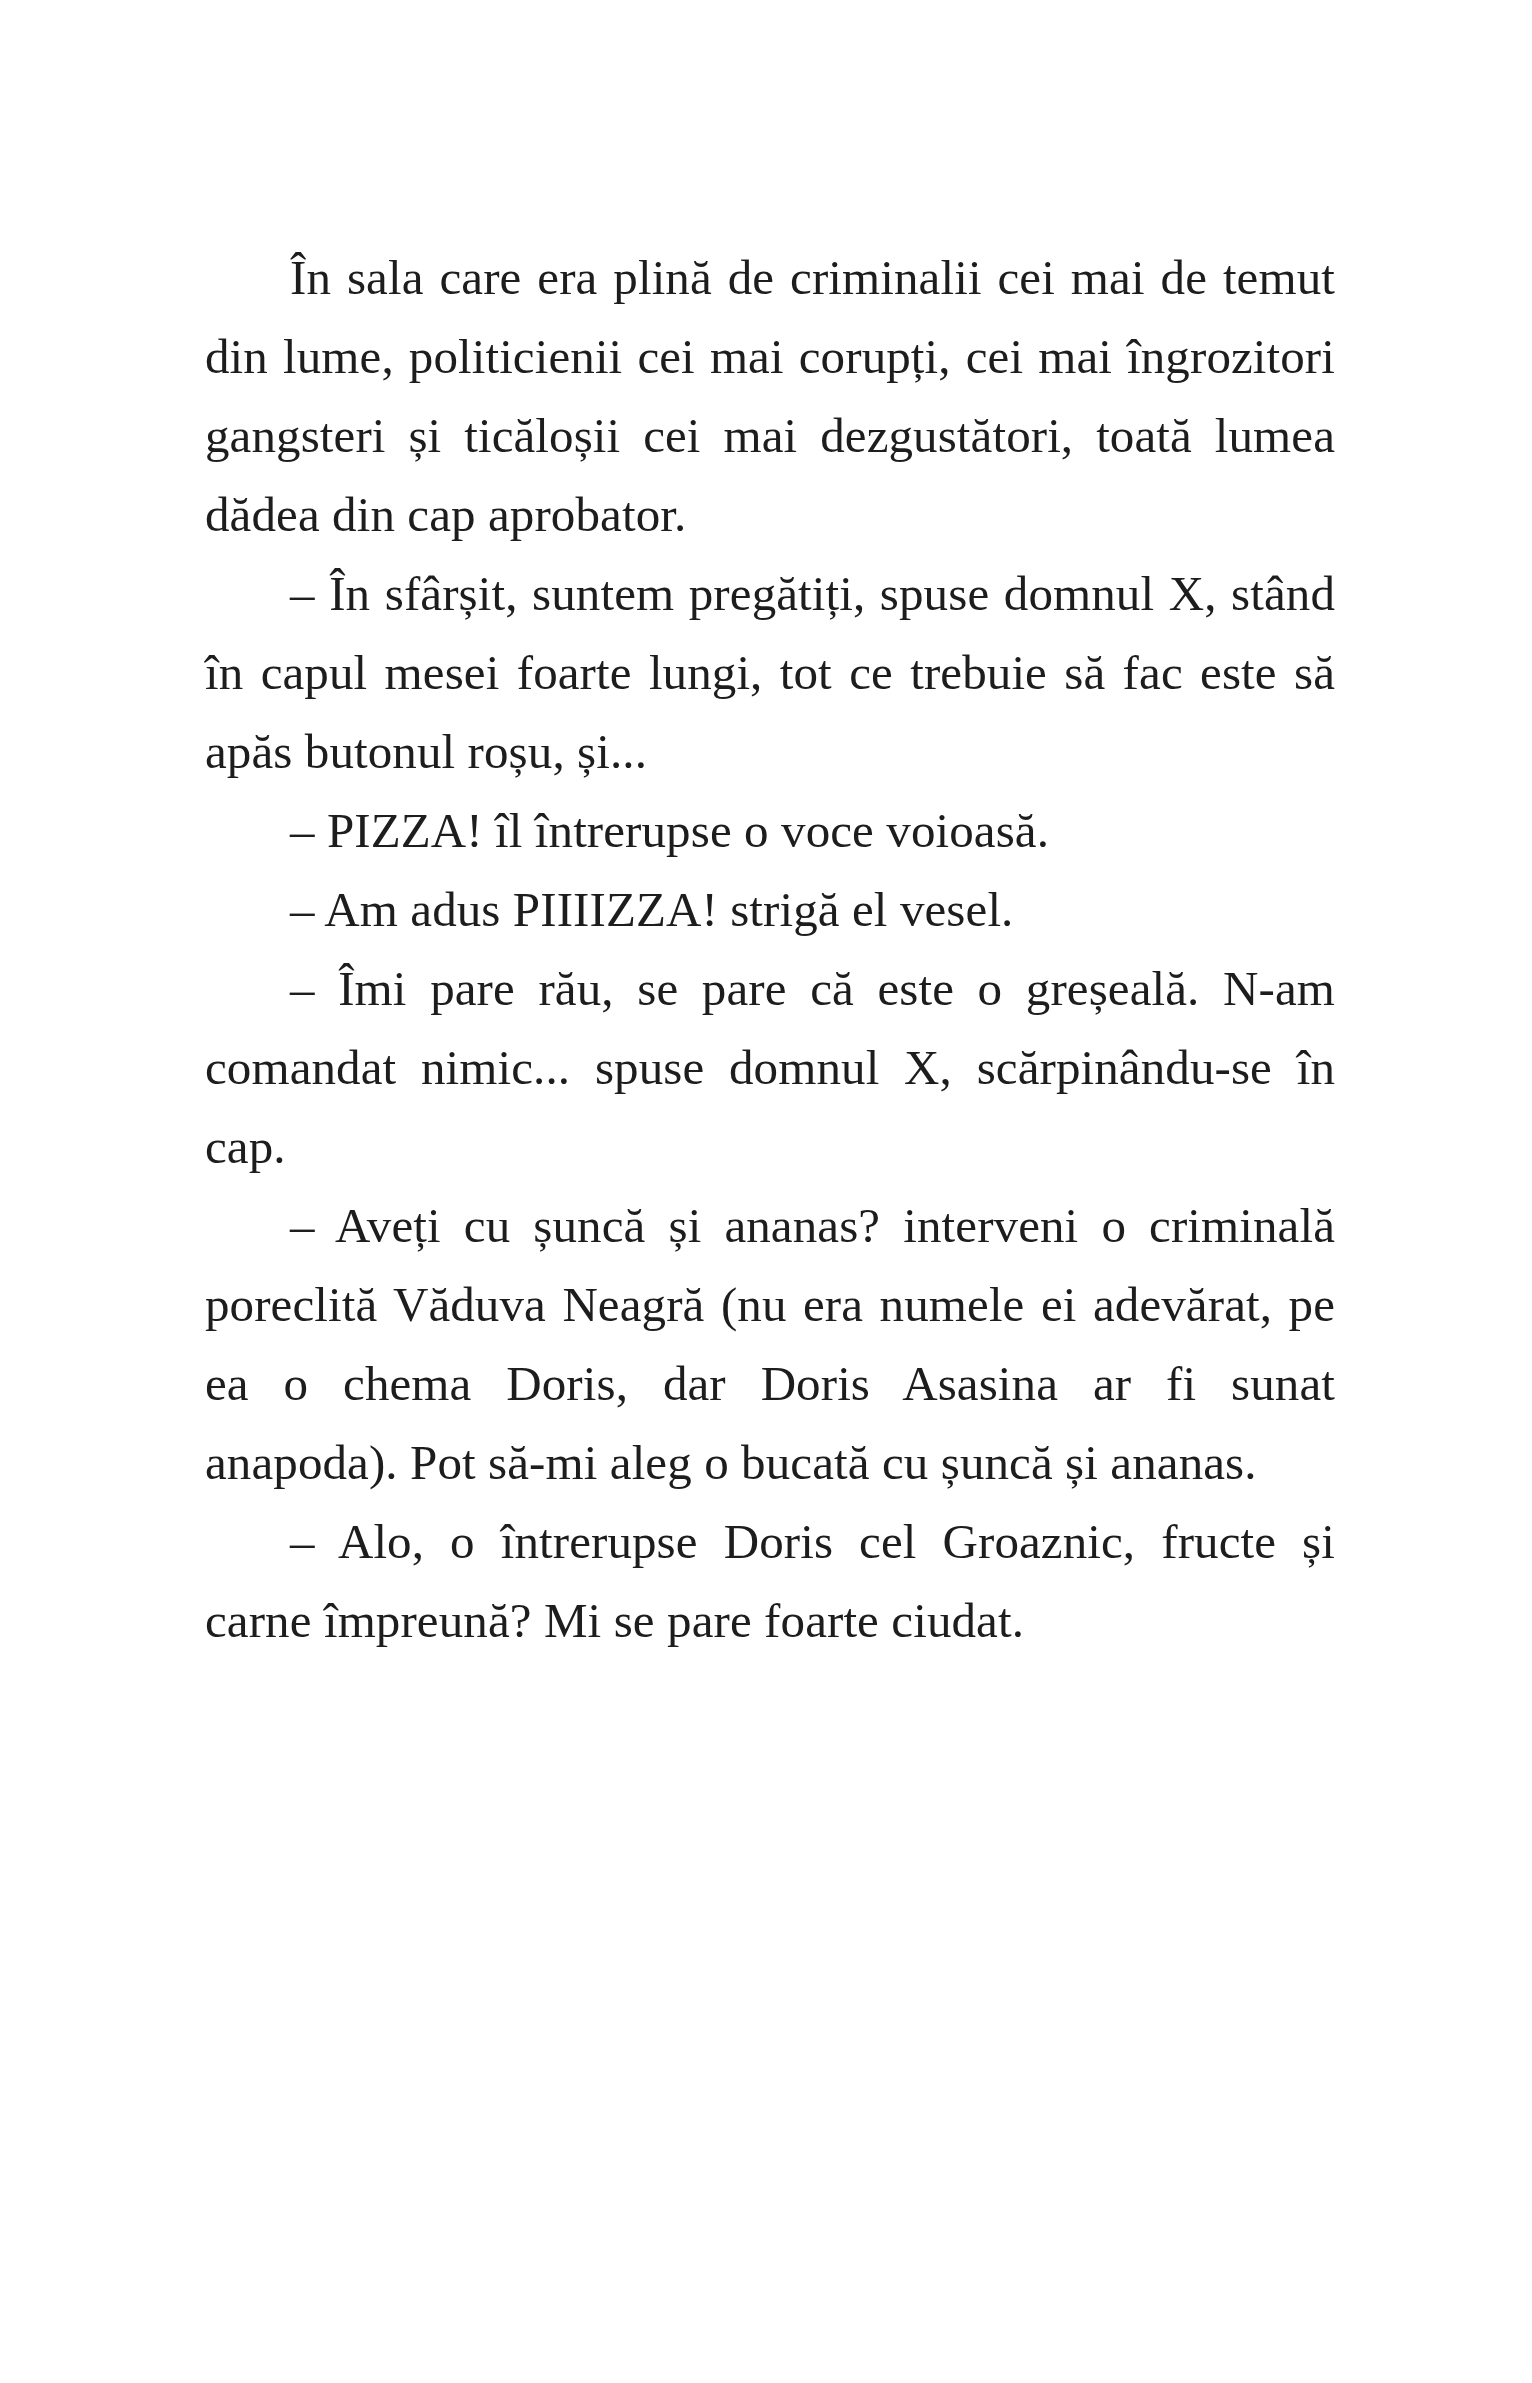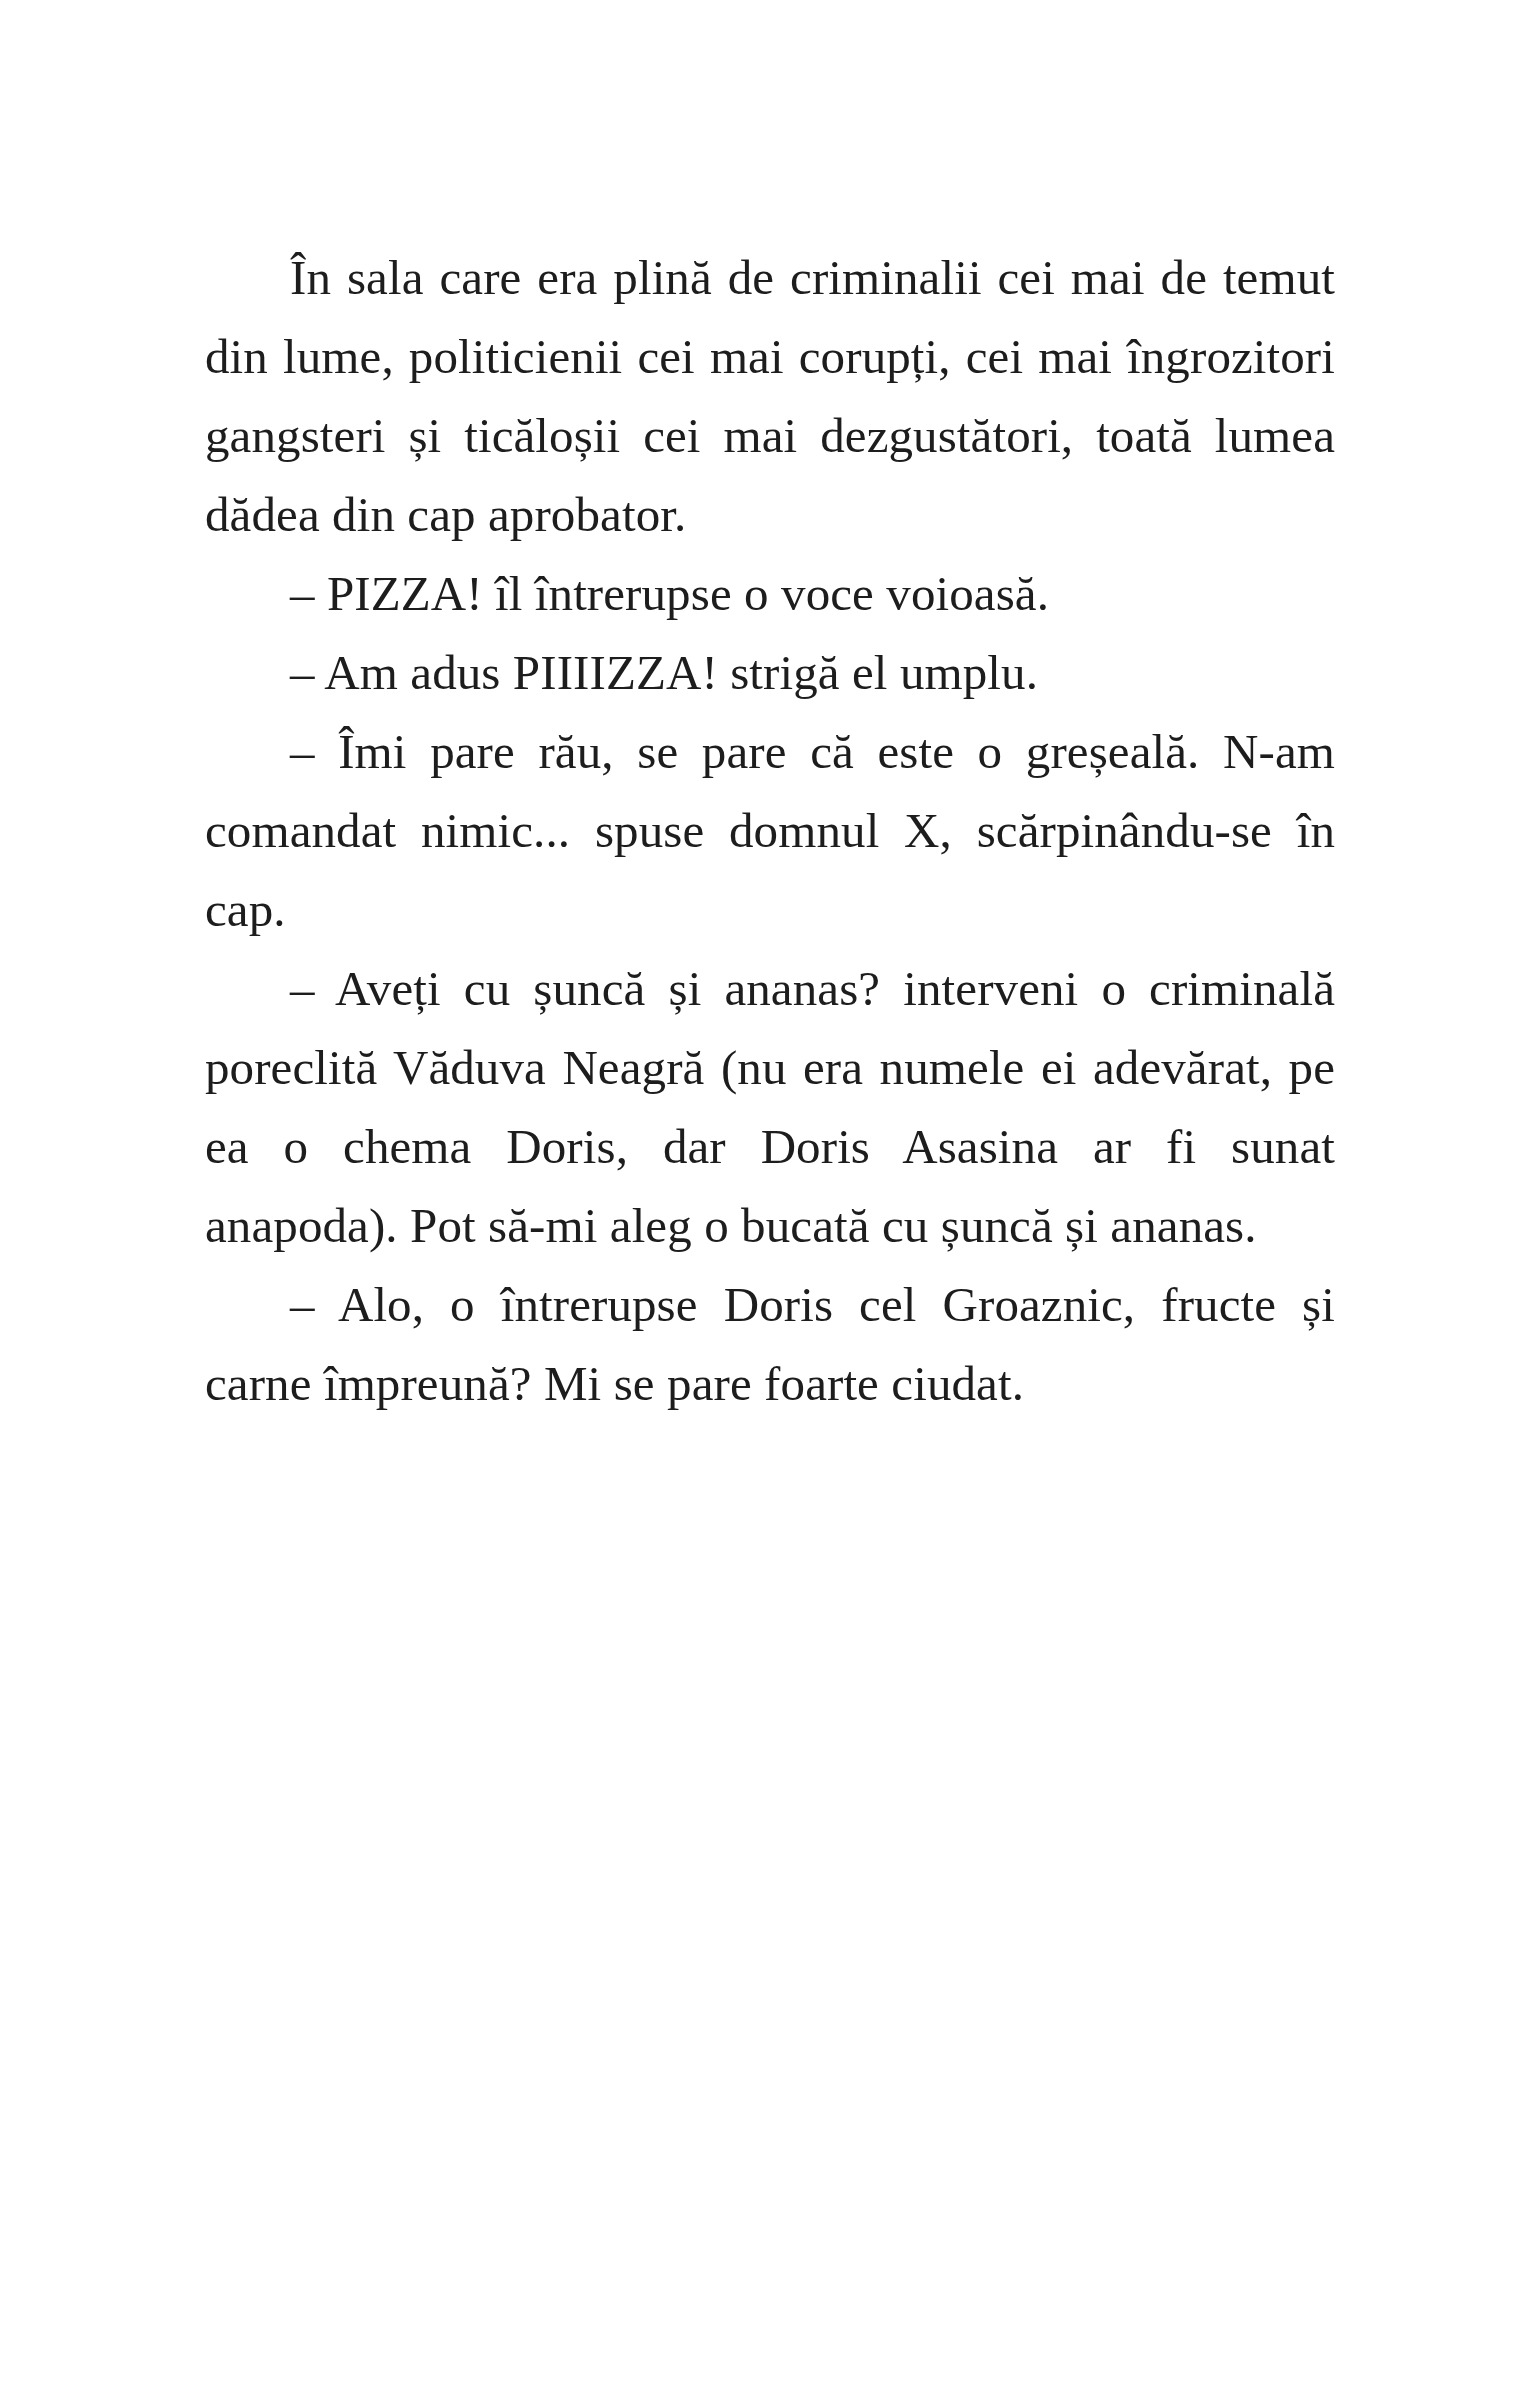--- a/index.html
+++ b/index.html
@@ -70,22 +70,23 @@
   }
 </style>
 </head>
 <body>
 
 <div class="page">
 
   <div class="text-block">
 
   <p class="para"><span>În sala care era plină de criminalii cei mai de temut din lume, politicienii cei mai corupți, cei mai îngrozitori gangsteri și ticăloșii cei mai dezgustători, toată lumea dădea din cap aprobator.</span></p>
+      <p class="para"><span>– În sfârșit, suntem pregătiți, spuse domnul X, stând în capul mesei foarte lungi, tot ce trebuie să fac este să apăs butonul roșu, și...</span></p>
       <p class="para"><span>– PIZZA! îl întrerupse o voce voioasă.</span></p>
-      <p class="para"><span>– Am adus PIIIIZZA! strigă el umplu.</span></p>
+      <p class="para"><span>– Am adus PIIIIZZA! strigă el vesel.</span></p>
       <p class="para"><span>– Îmi pare rău, se pare că este o greșeală. N-am comandat nimic... spuse domnul X, scărpinându-se în cap.</span></p>
       <p class="para"><span>– Aveți cu șuncă și ananas? interveni o criminală poreclită Văduva Neagră (nu era numele ei adevărat, pe ea o chema Doris, dar Doris Asasina ar fi sunat anapoda). Pot să-mi aleg o bucată cu șuncă și ananas.</span></p>
       <p class="para"><span>– Alo, o întrerupse Doris cel Groaznic, fructe </span><span class="seg-italic">și</span><span> carne împreună? Mi se pare foarte ciudat.</span></p>
     </div>
 
   <div class="star-wrap">
     <div class="star">
       <div class="page-num">2</div>
     </div>
   </div>

